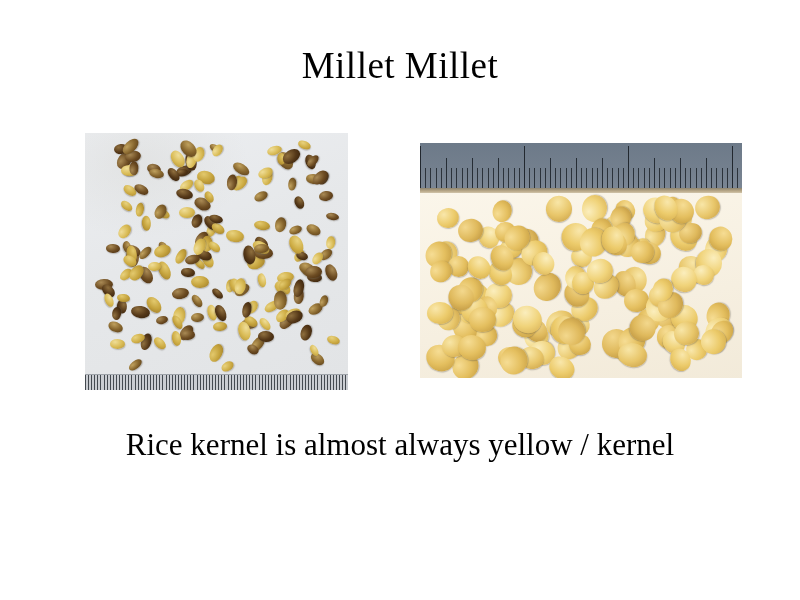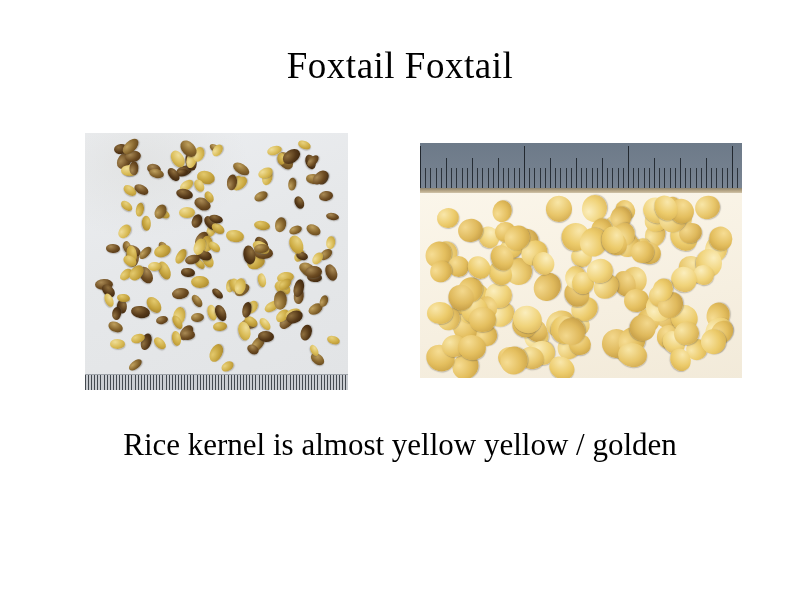--- a/index.html
+++ b/index.html
@@ -164,21 +164,21 @@
     position: absolute;
     left: 0;
     bottom: 0;
     width: 800px;
     height: 70px;
   }
 </style>
 </head>
 <body>
 
-<div id="slide-title">Foxtail Foxtail</div>
+<div id="slide-title">Millet Millet</div>
 
 <div class="photo" id="photo-left">
   <div class="seed-field">
       <div class="seed" style="width: 19px; height: 13px; left: 38.3px; top: 118.1px; background: radial-gradient(at 34% 30%, rgb(169, 138, 85) 0%, rgb(109, 76, 34) 52%, rgb(67, 41, 15) 100%); transform: rotate(89.8deg); box-shadow: rgba(90, 85, 75, 0.32) 0.6px 1px 1.1px;"></div>
       <div class="seed" style="width: 12.6px; height: 7.6px; left: 242.3px; top: 202.5px; background: radial-gradient(at 34% 30%, rgb(232, 210, 126) 0%, rgb(207, 174, 70) 52%, rgb(168, 132, 44) 100%); transform: rotate(17.6deg); box-shadow: rgba(90, 85, 75, 0.32) 0.6px 1px 1.1px;"></div>
       <div class="seed" style="width: 12.7px; height: 7.8px; left: 153.3px; top: 194.5px; background: radial-gradient(at 34% 30%, rgb(227, 201, 109) 0%, rgb(196, 162, 60) 52%, rgb(151, 118, 42) 100%); transform: rotate(-73.9deg); box-shadow: rgba(90, 85, 75, 0.32) 0.6px 1px 1.1px;"></div>
       <div class="seed" style="width: 15.7px; height: 9.2px; left: 119.2px; top: 91.8px; background: radial-gradient(at 34% 30%, rgb(232, 210, 126) 0%, rgb(207, 174, 70) 52%, rgb(168, 132, 44) 100%); transform: rotate(-64.8deg); box-shadow: rgba(90, 85, 75, 0.32) 0.6px 1px 1.1px;"></div>
       <div class="seed" style="width: 15.6px; height: 9.7px; left: 115.1px; top: 122.2px; background: radial-gradient(at 34% 30%, rgb(232, 210, 126) 0%, rgb(207, 174, 70) 52%, rgb(168, 132, 44) 100%); transform: rotate(61.8deg); box-shadow: rgba(90, 85, 75, 0.32) 0.6px 1px 1.1px;"></div>
       <div class="seed" style="width: 18px; height: 12.5px; left: 112.3px; top: 37.6px; background: radial-gradient(at 34% 30%, rgb(227, 201, 109) 0%, rgb(196, 162, 60) 52%, rgb(151, 118, 42) 100%); transform: rotate(15.5deg); box-shadow: rgba(90, 85, 75, 0.32) 0.6px 1px 1.1px;"></div>
       <div class="seed" style="width: 14.3px; height: 9.5px; left: 29.5px; top: 169.1px; background: radial-gradient(at 34% 30%, rgb(143, 111, 62) 0%, rgb(85, 56, 24) 52%, rgb(48, 29, 10) 100%); transform: rotate(88.5deg); box-shadow: rgba(90, 85, 75, 0.32) 0.6px 1px 1.1px;"></div>
@@ -476,21 +476,21 @@
       <div class="seed" style="width: 26px; height: 23.9px; left: 83.7px; top: 32.8px; background: radial-gradient(at 34% 30%, rgb(246, 221, 148) 0%, rgb(228, 191, 95) 52%, rgb(191, 150, 60) 100%); transform: rotate(-40.1deg); box-shadow: rgba(90, 85, 75, 0.32) 0.6px 1px 1.1px;"></div>
       <div class="seed" style="width: 25.7px; height: 25.5px; left: 209.9px; top: 121.7px; background: radial-gradient(at 34% 30%, rgb(243, 216, 141) 0%, rgb(223, 185, 92) 52%, rgb(181, 140, 58) 100%); transform: rotate(82.5deg); box-shadow: rgba(90, 85, 75, 0.32) 0.6px 1px 1.1px;"></div>
       <div class="seed" style="width: 25.5px; height: 24.3px; left: 167.4px; top: 65.6px; background: radial-gradient(at 34% 30%, rgb(251, 238, 189) 0%, rgb(240, 211, 122) 52%, rgb(212, 171, 78) 100%); transform: rotate(-9.9deg); box-shadow: rgba(90, 85, 75, 0.32) 0.6px 1px 1.1px;"></div>
       <div class="seed" style="width: 23.9px; height: 21.4px; left: 46.8px; top: 63.6px; background: radial-gradient(at 34% 30%, rgb(249, 231, 171) 0%, rgb(236, 203, 107) 52%, rgb(207, 166, 70) 100%); transform: rotate(43.7deg); box-shadow: rgba(90, 85, 75, 0.32) 0.6px 1px 1.1px;"></div>
       <div class="seed" style="width: 26.1px; height: 21.9px; left: 233.4px; top: 4px; background: radial-gradient(at 34% 30%, rgb(249, 231, 171) 0%, rgb(236, 203, 107) 52%, rgb(207, 166, 70) 100%); transform: rotate(57.3deg); box-shadow: rgba(90, 85, 75, 0.32) 0.6px 1px 1.1px;"></div>
       <div class="seed" style="width: 27.8px; height: 25px; left: 37.9px; top: 141.7px; background: radial-gradient(at 34% 30%, rgb(246, 221, 148) 0%, rgb(228, 191, 95) 52%, rgb(191, 150, 60) 100%); transform: rotate(9.5deg); box-shadow: rgba(90, 85, 75, 0.32) 0.6px 1px 1.1px;"></div>
     </div>
   <div class="bottom-edge"></div>
 </div>
 
-<div id="slide-caption">Rice kernel is almost yellow yellow / golden</div>
+<div id="slide-caption">Rice kernel is almost always yellow / kernel</div>
 
 <div id="footer">
 
   
 
   
 
   
 
   

